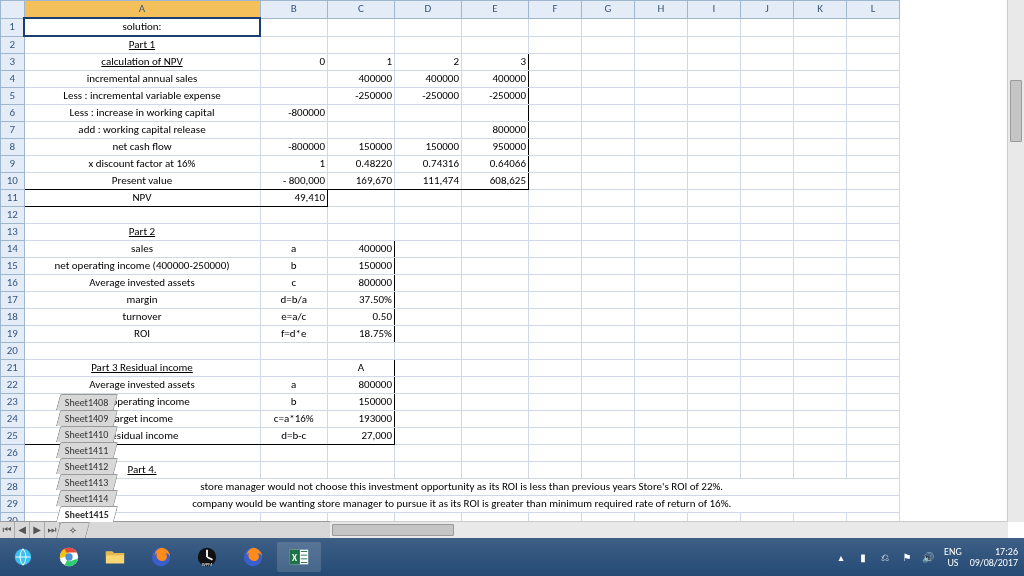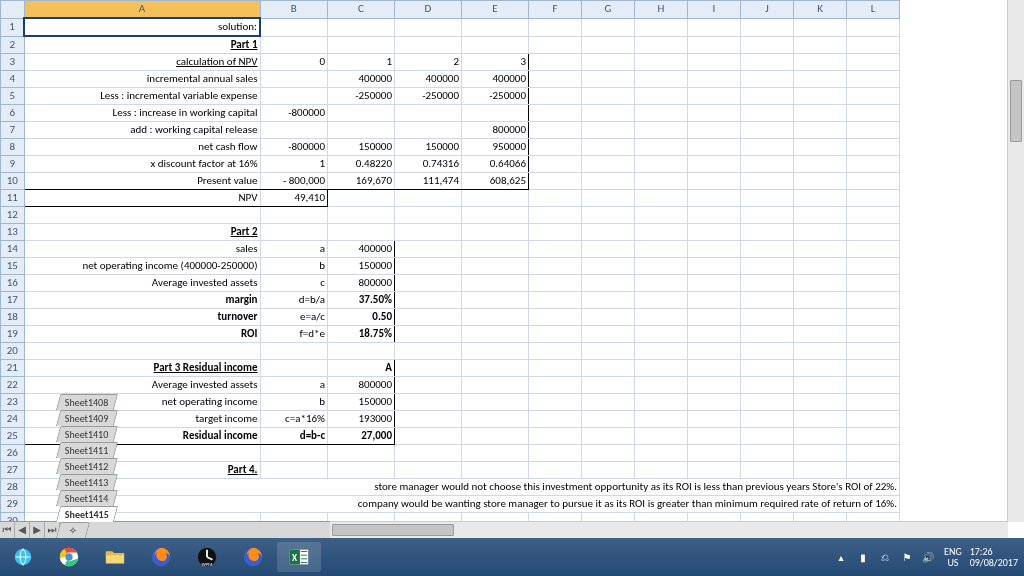--- a/index.html
+++ b/index.html
@@ -3,22 +3,22 @@
 <meta charset="utf-8">
 <style>
   html,body{margin:0;padding:0;font-family:Calibri,Arial,sans-serif;font-size:11px;background:#fff;height:576px;width:1024px;overflow:hidden;color:#000}
   .sheet{position:absolute;top:0;left:0;right:0;bottom:54px;overflow:hidden;background:#fff}
   table{border-collapse:collapse;table-layout:fixed}
   th,td{padding:0 2px;height:16px;line-height:16px;white-space:nowrap;overflow:hidden;font-size:11px}
   th{background:#e4ecf7;color:#3b577d;font-weight:normal;text-align:center;border:1px solid #9eb6ce}
   th.rowhdr{width:18px;text-align:center}
   td{border:1px solid #d0d7e5;border-left-color:transparent;border-top-color:transparent}
   .gA{width:230px}.gB{width:62px}.gC{width:62px}.gD{width:62px}.gE{width:62px}.gF,.gG,.gH,.gI,.gJ,.gK,.gL{width:48px}
-  .r{text-align:right}.l{text-align:right}
-  .b{font-weight:bold}.u{text-decoration:underline}
+  .r{text-align:right}.l{text-align:center}
+  .b{font-weight:normal}.u{text-decoration:underline}
   
   .bt{border-top:1px solid #000!important}
   .bb{border-bottom:1px solid #000!important}
   .bl{border-left:1px solid #000!important}
   .br{border-right:1px solid #000!important}
   .sel{border:2px solid #1a3e6f!important}
   .colselA{background:#f3c05b!important;color:#3b577d}
   
   .vsb{position:absolute;top:0;right:0;bottom:54px;width:16px;background:#e9e9e9;border-left:1px solid #ccc}
   .vsb .thumb{position:absolute;left:2px;right:2px;top:80px;height:60px;background:#c5c5c5;border:1px solid #9a9a9a;border-radius:1px}
@@ -30,21 +30,21 @@
   .tabs .nav span{width:14px;text-align:center;color:#555;border-right:1px solid #aaa;height:16px;line-height:16px}
   .tabs .tab{padding:0 6px;height:15px;line-height:15px;background:#d8d8d8;border:1px solid #9a9a9a;border-bottom:none;border-top-left-radius:2px;border-top-right-radius:2px;color:#333;transform:skewX(-15deg);margin-left:-2px}
   .tabs .tab span{display:inline-block;transform:skewX(15deg)}
   .tabs .tab.active{background:#fff;font-weight:bold}
   .tabs .newtab{width:16px;text-align:center}
   
   .taskbar{position:absolute;left:0;right:0;bottom:0;height:38px;background:linear-gradient(#3e5f86,#244a74);display:flex;align-items:center;color:#fff}
   .taskbar .tbtn{width:44px;height:30px;margin:0 1px;display:flex;align-items:center;justify-content:center;border-radius:2px}
   .taskbar .tbtn svg{width:22px;height:22px}
   .tray{margin-left:auto;display:flex;align-items:center;gap:8px;padding-right:6px;font-size:10px}
-  .tray .clock{text-align:left;line-height:11px}
+  .tray .clock{text-align:right;line-height:11px}
   .tray .ico{width:14px;height:14px;display:inline-flex;align-items:center;justify-content:center;color:#fff}
   .redflag{color:#d33}
 </style>
 </head>
 <body>
 
 <div class="sheet">
 <table id="grid">
       <tbody>
         <tr>

